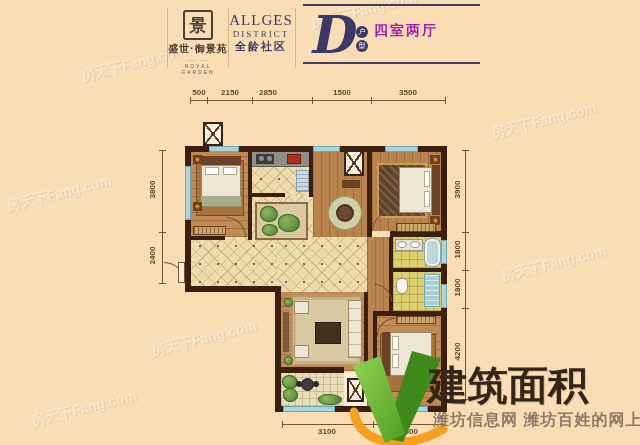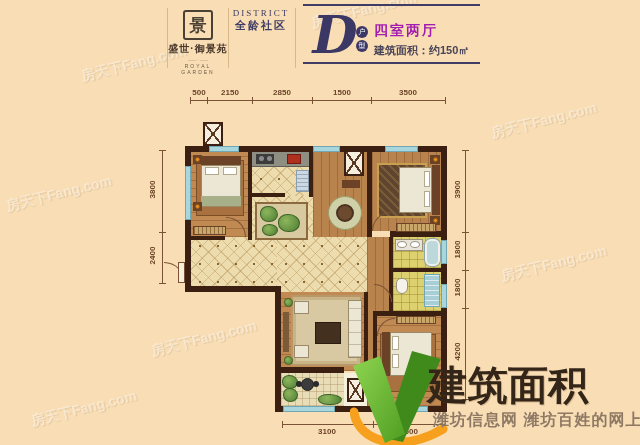--- a/index.html
+++ b/index.html
@@ -83,31 +83,31 @@
   <div class="wm" style="left:500px;top:255px;">房天下Fang.com</div>
 
   <div class="brand-block">
     <div class="seal">景</div>
     <div class="brand-name">盛世·御景苑</div>
     <div class="brand-spirit">—— · ——</div>
     <div class="brand-en">ROYAL GARDEN</div>
   </div>
 
   <div class="district-block">
+    <div class="allges1">ALLGES</div>
     <div class="allges2">DISTRICT</div>
     <div class="allges-cn">全龄社区</div>
   </div>
 
   <div class="rule" style="top:4px;"></div>
   <div class="rule" style="top:62px;"></div>
   <div class="dletter">D</div>
   <div class="dcircle" style="left:356px;top:26px;">户</div>
   <div class="dcircle" style="left:356px;top:40px;">型</div>
   <div class="unit-type">四室两厅</div>
-  <div class="unit-area">建筑面积：约150㎡</div>
 
   <div class="abs" style="left:0;top:0;width:640px;height:445px;">
 
     <div class="wood-h" style="left:191px;top:152px;width:57px;height:85px;"></div>
     <div class="tile-d" style="left:252px;top:152px;width:57px;height:44px;"></div>
     <div class="wood-v" style="left:313px;top:152px;width:54px;height:85px;"></div>
     <div class="wood-v" style="left:372px;top:152px;width:69px;height:79px;"></div>
     <div class="tile-d" style="left:191px;top:237px;width:86px;height:49px;"></div>
     <div class="tile-d" style="left:252px;top:196px;width:61px;height:41px;"></div>
     <div class="tile-d" style="left:277px;top:237px;width:90px;height:55px;"></div>
@@ -230,21 +230,21 @@
 
     <div class="dimline" style="left:190px;top:100px;width:255px;height:1px;"></div>
     <div class="dimline" style="left:190px;top:97px;width:1px;height:7px;"></div>
     <div class="dimline" style="left:207px;top:97px;width:1px;height:7px;"></div>
     <div class="dimline" style="left:252px;top:97px;width:1px;height:7px;"></div>
     <div class="dimline" style="left:312px;top:97px;width:1px;height:7px;"></div>
     <div class="dimline" style="left:371px;top:97px;width:1px;height:7px;"></div>
     <div class="dimline" style="left:445px;top:97px;width:1px;height:7px;"></div>
     <div class="dim-label" style="left:182px;top:88px;">500</div>
     <div class="dim-label" style="left:213px;top:88px;">2150</div>
-    <div class="dim-label" style="left:265px;top:88px;">2850</div>
+    <div class="dim-label" style="left:251px;top:88px;">2850</div>
     <div class="dim-label" style="left:325px;top:88px;">1500</div>
     <div class="dim-label" style="left:391px;top:88px;">3500</div>
 
     <div class="dimline" style="left:162px;top:150px;width:1px;height:133px;"></div>
     <div class="dimline" style="left:159px;top:150px;width:7px;height:1px;"></div>
     <div class="dimline" style="left:159px;top:232px;width:7px;height:1px;"></div>
     <div class="dimline" style="left:159px;top:283px;width:7px;height:1px;"></div>
     <div class="dim-label vlabel" style="left:135px;top:185px;">3800</div>
     <div class="dim-label vlabel" style="left:135px;top:251px;">2400</div>
 

